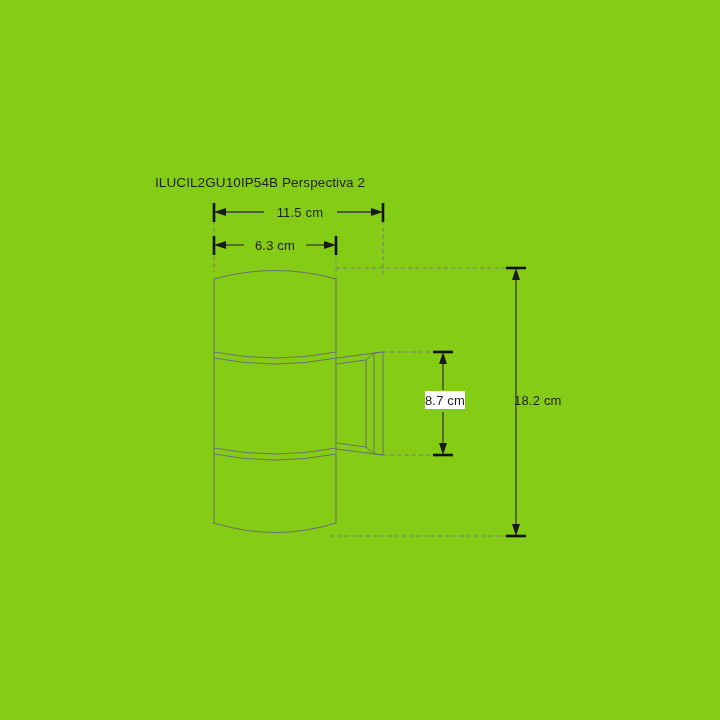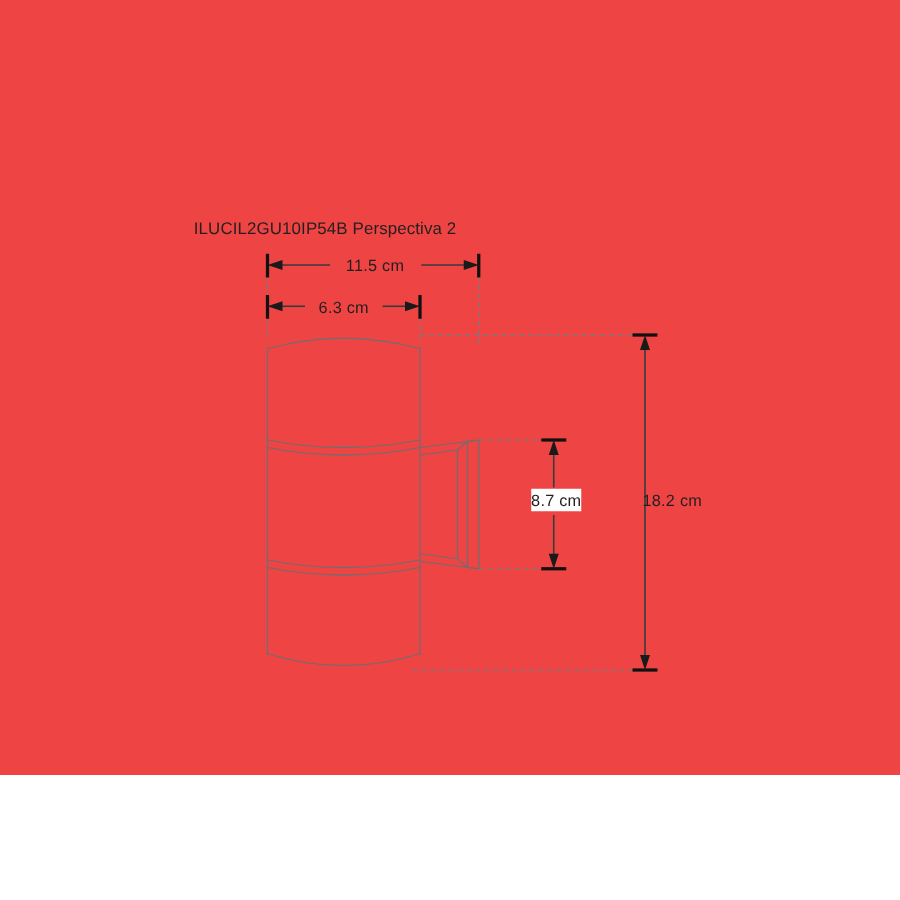--- a/index.html
+++ b/index.html
@@ -9,22 +9,22 @@
   }
   body {
     width: 720px;
     height: 720px;
     font-family: "Liberation Sans", sans-serif;
     overflow: hidden;
   }
   #canvas-wrap {
     position: relative;
     width: 720px;
-    height: 620px;
-    background: #ef4444;
+    height: 720px;
+    background: #84cc16;
   }
   #drawing {
     position: absolute;
     left: 0;
     top: 0;
   }
   .title-text {
     font-size: 13.5px;
     fill: #231f20;
     font-family: "Liberation Sans", sans-serif;

